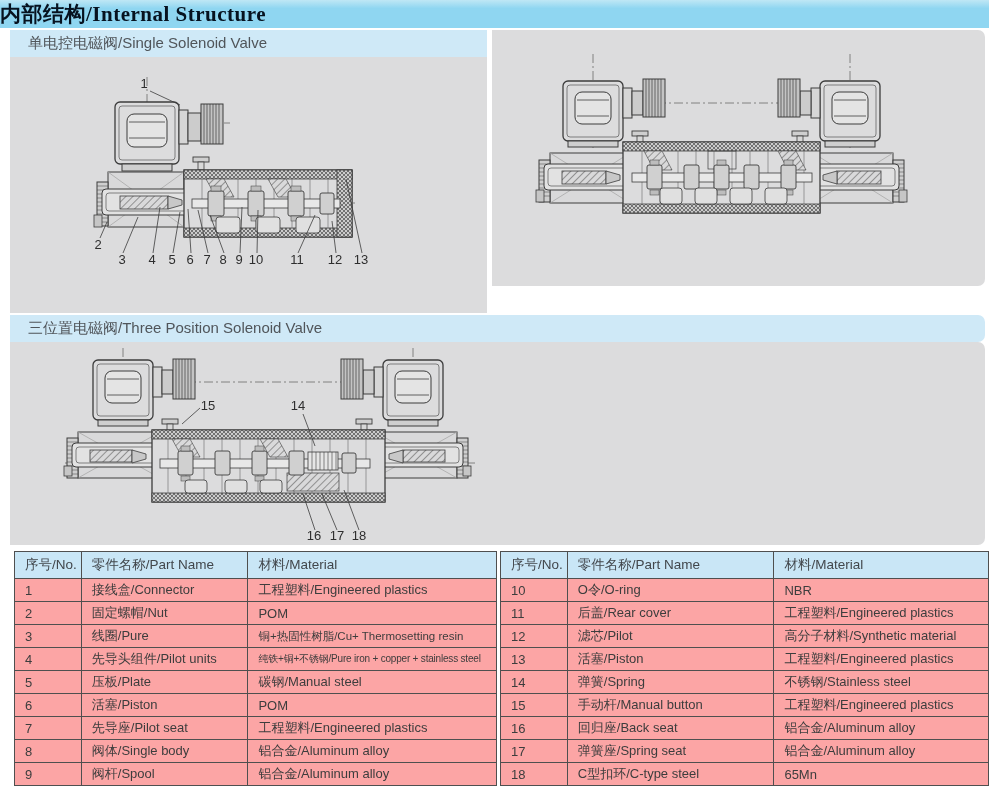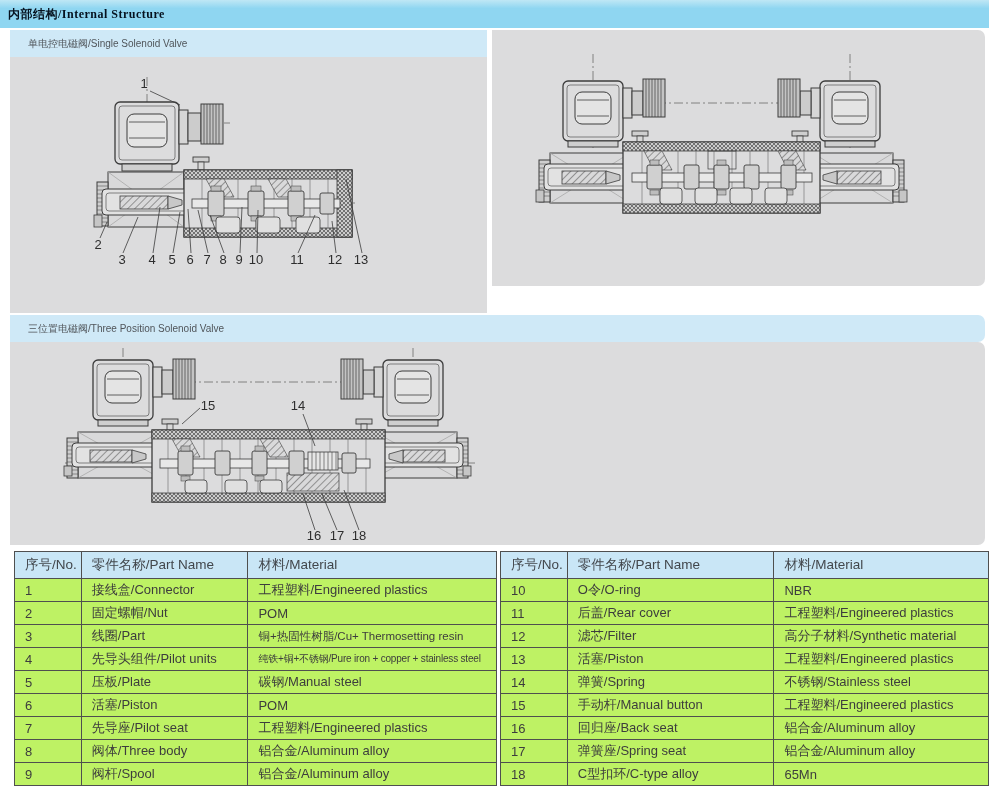--- a/index.html
+++ b/index.html
@@ -1,36 +1,36 @@
 <!DOCTYPE html>
 <html><head>
 <meta charset="utf-8">
 <style>
   html,body{margin:0;padding:0;background:#ffffff;}
   body{width:989px;height:787px;font-family:"Liberation Sans",sans-serif;position:relative;overflow:hidden;}
 
   
   .title-bar{height:28px;background:linear-gradient(#bfe7f5,#8fd6f1 30%,#8fd6f1);display:flex;align-items:center;}
-  .title-bar .title{font-family:"Liberation Serif","DejaVu Serif",serif;font-weight:bold;font-size:12px;color:#06121f;padding-left:8px;letter-spacing:0.5px;white-space:nowrap;}
+  .title-bar .title{font-family:"Liberation Serif","DejaVu Serif",serif;font-weight:bold;font-size:21px;color:#06121f;letter-spacing:0.5px;white-space:nowrap;}
 
   
   .top-panels{display:flex;gap:5px;margin:2px 0 0 10px;width:975px;}
   .panel-left{width:477px;}
   .panel-right{width:493px;}
   .panel-header{height:27px;background:#cfe9f7;display:flex;align-items:center;padding-left:18px;box-sizing:border-box;}
-  .panel-header span{font-size:10px;color:#50555a;white-space:nowrap;}
+  .panel-header span{font-size:15px;color:#50555a;white-space:nowrap;}
   .panel-body{background:#dcdcdd;}
   .panel-body.h256{height:256px;}
   .panel-body.h203{height:203px;}
   .three-panel{margin:2px 0 0 10px;width:975px;}
   .rounded-r{border-radius:0 7px 7px 0;}
 
   
   .tables{display:flex;gap:3px;margin:6px 0 0 14px;}
-  table{border-collapse:collapse;table-layout:fixed;background:#bef264;border:1.5px solid #4f4f4f;padding-left:8px;}
+  table{border-collapse:collapse;table-layout:fixed;background:#fca5a5;border:1.5px solid #4f4f4f;padding-left:8px;}
   th,td{border:1px solid #4f4f4f;height:22px;padding:0 4px 0 10px;font-size:13px;color:#3d3d3d;text-align:left;font-weight:normal;white-space:nowrap;overflow:hidden;box-sizing:content-box;}
   th{background:#c9e6f6;height:26px;font-size:13.5px;color:#42474c;}
   td.tight{font-size:11.5px;margin-top:36px;}
   td.xtight{font-size:10px;letter-spacing:-0.2px;}
   .t-left col.c1{width:60px;} .t-left col.c2{width:170px;} .t-left col.c3{width:250px;}
   .t-right col.c1{width:62px;} .t-right col.c2{width:210px;} .t-right col.c3{width:216px;}
 
   svg text{font-family:"Liberation Sans",sans-serif;}
 </style>
 </head>
@@ -396,21 +396,21 @@
           <td>接线盒/Connector</td>
           <td>工程塑料/Engineered plastics</td>
         </tr>
       <tr>
           <td>2</td>
           <td>固定螺帽/Nut</td>
           <td>POM</td>
         </tr>
       <tr>
           <td>3</td>
-          <td>线圈/Part</td>
+          <td>线圈/Pure</td>
           <td class="tight">铜+热固性树脂/Cu+ Thermosetting resin</td>
         </tr>
       <tr>
           <td>4</td>
           <td>先导头组件/Pilot units</td>
           <td class="xtight">纯铁+铜+不锈钢/Pure iron + copper + stainless steel</td>
         </tr>
       <tr>
           <td>5</td>
           <td>压板/Plate</td>
@@ -421,21 +421,21 @@
           <td>活塞/Piston</td>
           <td>POM</td>
         </tr>
       <tr>
           <td>7</td>
           <td>先导座/Pilot seat</td>
           <td>工程塑料/Engineered plastics</td>
         </tr>
       <tr>
           <td>8</td>
-          <td>阀体/Three body</td>
+          <td>阀体/Single body</td>
           <td>铝合金/Aluminum alloy</td>
         </tr>
       <tr>
           <td>9</td>
           <td>阀杆/Spool</td>
           <td>铝合金/Aluminum alloy</td>
         </tr>
     </tbody>
   </table>
 
@@ -458,21 +458,21 @@
           <td>O令/O-ring</td>
           <td>NBR</td>
         </tr>
       <tr>
           <td>11</td>
           <td>后盖/Rear cover</td>
           <td>工程塑料/Engineered plastics</td>
         </tr>
       <tr>
           <td>12</td>
-          <td>滤芯/Filter</td>
+          <td>滤芯/Pilot</td>
           <td>高分子材料/Synthetic material</td>
         </tr>
       <tr>
           <td>13</td>
           <td>活塞/Piston</td>
           <td>工程塑料/Engineered plastics</td>
         </tr>
       <tr>
           <td>14</td>
           <td>弹簧/Spring</td>
@@ -488,18 +488,18 @@
           <td>回归座/Back seat</td>
           <td>铝合金/Aluminum alloy</td>
         </tr>
       <tr>
           <td>17</td>
           <td>弹簧座/Spring seat</td>
           <td>铝合金/Aluminum alloy</td>
         </tr>
       <tr>
           <td>18</td>
-          <td>C型扣环/C-type alloy</td>
+          <td>C型扣环/C-type steel</td>
           <td>65Mn</td>
         </tr>
     </tbody>
   </table>
 </div>
 
 </body></html>

